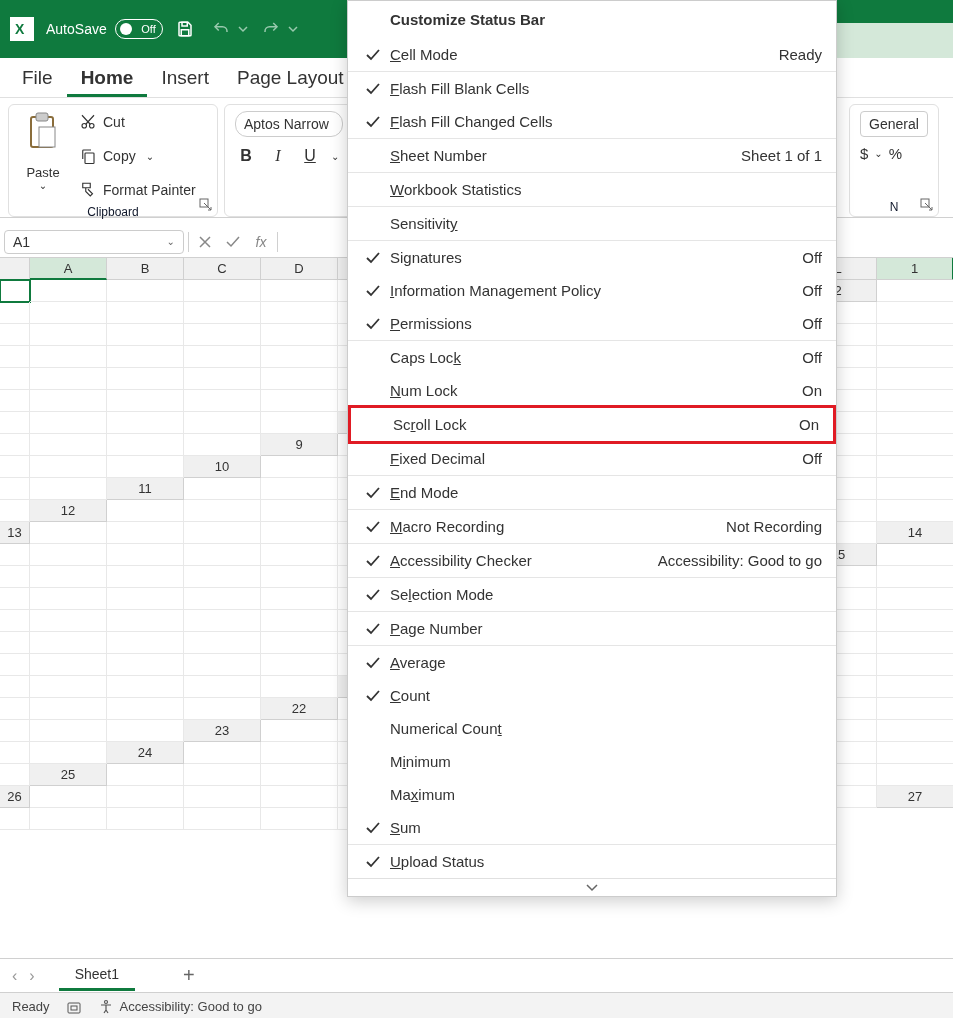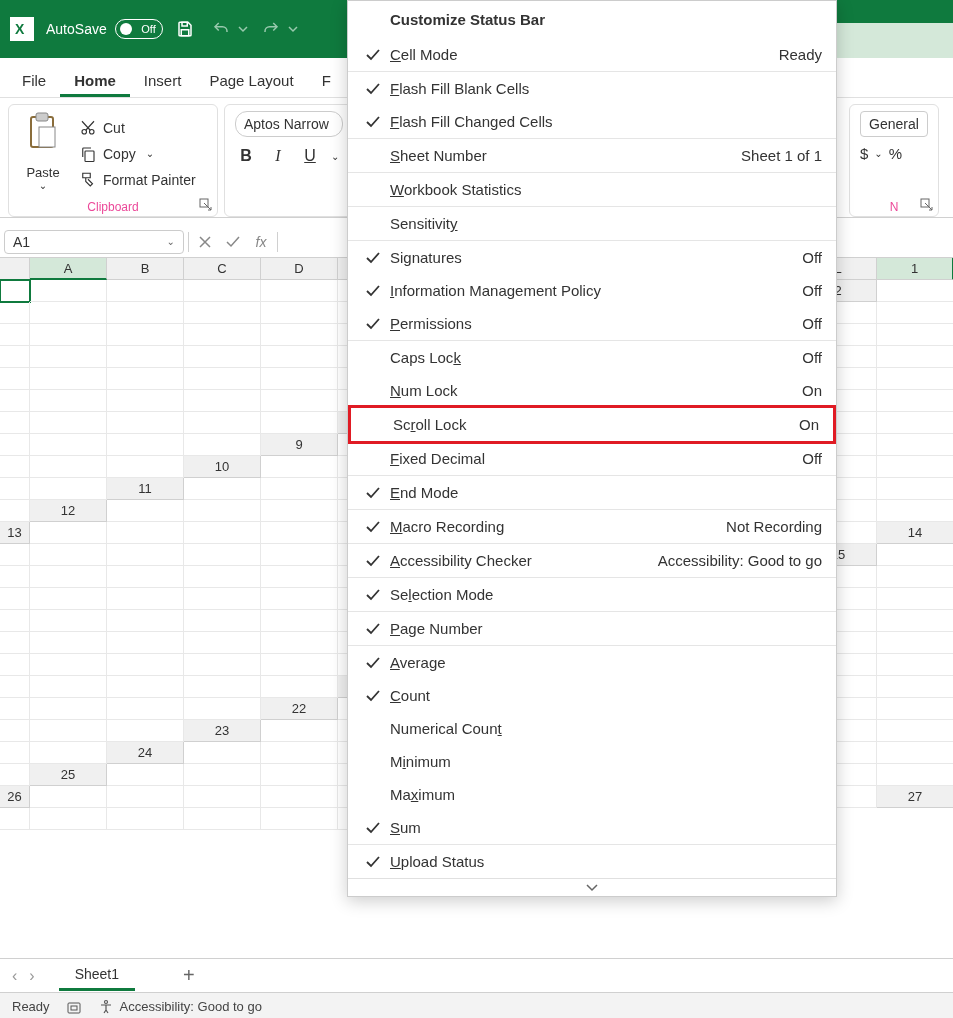--- a/index.html
+++ b/index.html
@@ -11,37 +11,37 @@
 .titlebar .autosave-label { color: #fff; font-size: 14px; margin-left: 4px; }
 .titlebar .autosave-toggle { width: 48px; height: 20px; border: 1px solid #fff; border-radius: 10px; display: flex; align-items: center; position: relative; padding: 0 4px; }
 .titlebar .autosave-toggle .knob { width: 12px; height: 12px; background: #fff; border-radius: 50%; }
 .titlebar .autosave-toggle .off-label { color: #fff; font-size: 11px; position: absolute; right: 6px; }
 .titlebar .qat-btn { width: 28px; height: 28px; display: flex; align-items: center; justify-content: center; color: #98c9ad; border-radius: 4px; }
 .titlebar .qat-btn svg { width: 18px; height: 18px; }
 .titlebar .qat-btn.save-btn { color: #fff; }
 
 
 .ribbon-tabs { height: 40px; display: flex; align-items: flex-end; padding: 0 8px; gap: 0; border-bottom: 1px solid #e0e0e0; }
-.ribbon-tab { padding: 8px 14px; font-size: 15px; color: #333; cursor: pointer; }
+.ribbon-tab { padding: 8px 14px; font-size: 19px; color: #333; cursor: pointer; }
 .ribbon-tab.active { font-weight: 600; border-bottom: 3px solid #0f7a3e; padding-bottom: 5px; }
 
 
 .ribbon { height: 120px; background: #fff; display: flex; padding: 6px 8px 0; gap: 0; border-bottom: 1px solid #d0d0d0; }
 .ribbon-group { border: 1px solid #e0e0e0; border-radius: 6px; padding: 6px 10px 2px; margin-right: 6px; display: flex; flex-direction: column; position: relative; }
-.ribbon-group-label { font-size: 12px; color: #ec4899; text-align: center; margin-top: auto; padding-top: 4px; }
+.ribbon-group-label { font-size: 12px; color: #0f172a; text-align: center; margin-top: auto; padding-top: 4px; }
 .ribbon-group .launcher { position: absolute; right: 4px; bottom: 4px; width: 14px; height: 14px; }
 .ribbon-group .launcher svg { width: 14px; height: 14px; }
 
 .clipboard-group { width: 210px; }
 .clipboard-content { display: flex; gap: 8px; flex: 1; }
 .paste-btn { display: flex; flex-direction: column; align-items: center; width: 48px; }
 .paste-btn svg { width: 36px; height: 40px; }
 .paste-btn .label { font-size: 13px; margin-top: 14px; }
 .paste-btn .chev { font-size: 10px; }
-.clip-right { display: flex; flex-direction: column; gap: 4px; justify-content: center; }
+.clip-right { display: flex; flex-direction: column; gap: 12px; }
 .clip-item { display: flex; align-items: center; gap: 6px; font-size: 14px; padding: 2px 4px; }
 .clip-item svg { width: 18px; height: 18px; }
 
 .font-group { width: 130px; }
 .font-row1 { display: flex; gap: 4px; margin-bottom: 8px; }
 .font-name { border: 1px solid #ccc; border-radius: 12px; padding: 4px 8px; font-size: 14px; width: 110px; }
 .font-row2 { display: flex; gap: 10px; align-items: center; }
 .font-btn { width: 22px; height: 22px; display: flex; align-items: center; justify-content: center; font-size: 16px; }
 .font-btn.bold { font-weight: bold; }
 .font-btn.italic { font-style: italic; font-family: serif; }

